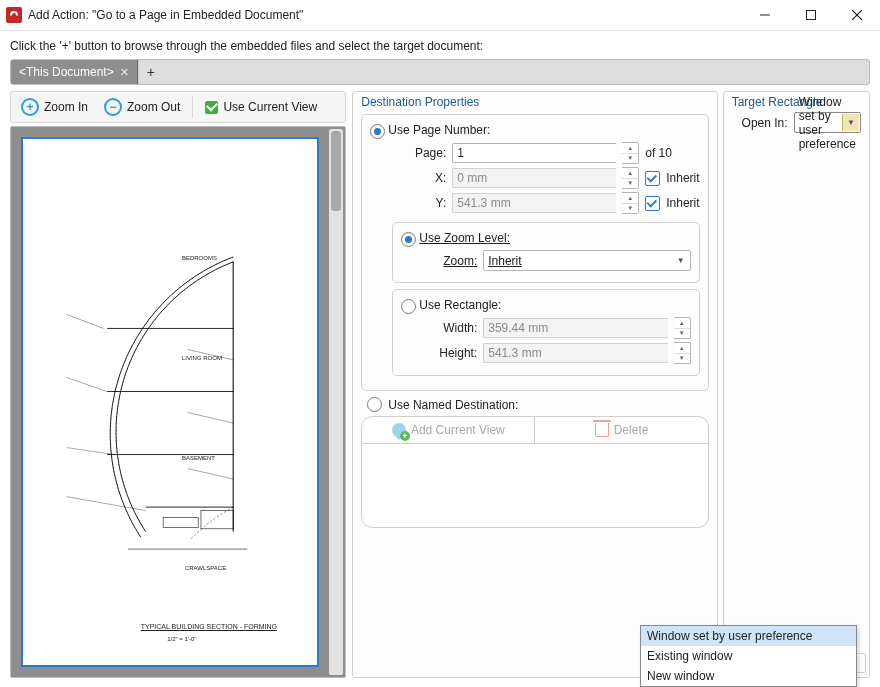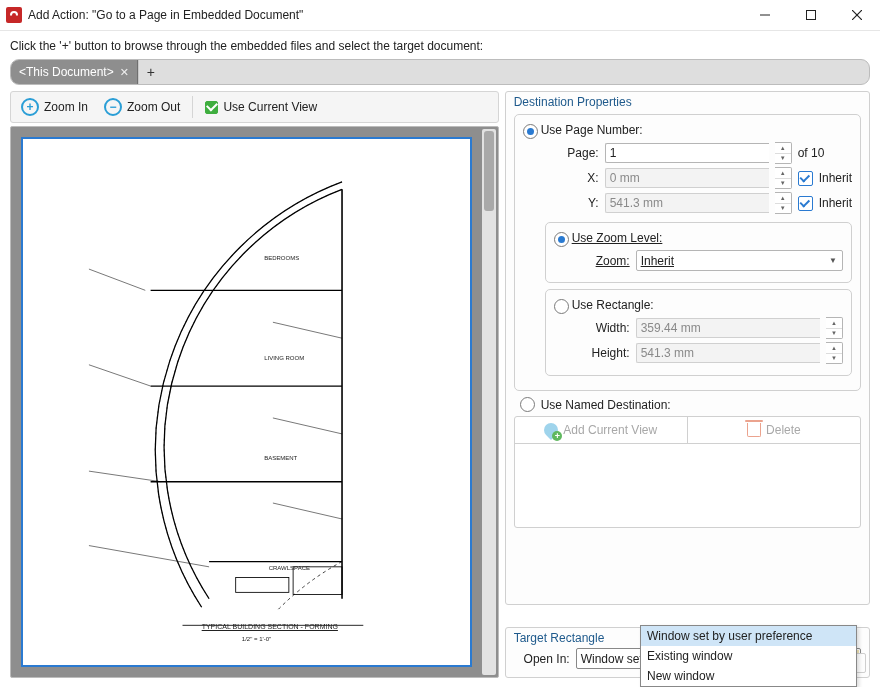--- a/index.html
+++ b/index.html
@@ -67,21 +67,21 @@
     flex-direction:column;
     gap:6px;
     background:#fff;
   }
   .instr{font-size:12px;}
   
   .tabstrip{
     height:24px;
     background:#dedede;
     border:1px solid #bcbcbc;
-    border-radius:9px;
+    border-radius:3px;
     display:flex;
     align-items:stretch;
     overflow:hidden;
   }
   .tab{
     background:var(--tab-bg);
     color:#fff;
     display:flex;
     align-items:center;
     padding:0 8px;
@@ -181,22 +181,22 @@
     font-size:6px;
     color:#222;
     font-family:Arial,sans-serif;
     white-space:nowrap;
   }
 
   
   .rightpane{
     flex:0 0 294px;
     display:flex;
-    flex-direction:column;
-    gap:22px;
+    flex-direction:row;
+    gap:5px;
     min-height:0;
   }
   .groupbox{
     border:1px solid var(--border-light);
     border-radius:3px;
     background:#fdfdfd;
     position:relative;
     padding:20px 8px 8px 8px;
   }
   .groupbox .gb-title{
@@ -253,21 +253,21 @@
     padding:8px 8px 8px 30px;
     margin:2px 0 6px 0;
     position:relative;
   }
   .subgroup .radio{position:absolute;left:8px;top:9px;}
   .subgroup.disabled .ipt{background:#f3f3f3;color:#8a8a8a;}
   .subgroup .head{font-weight:400;margin-bottom:5px;margin-left:-4px;}
 
   .named-list{
     border:1px solid var(--border-light);
-    border-radius:3px;
+    border-radius:11px;
     background:#fff;
     margin-top:4px;
     height:110px;
     overflow:hidden;
   }
   .named-list .nl-toolbar{
     height:26px;border-bottom:1px solid var(--border-light);
     display:flex;align-items:center;
   }
   .nl-btn{

